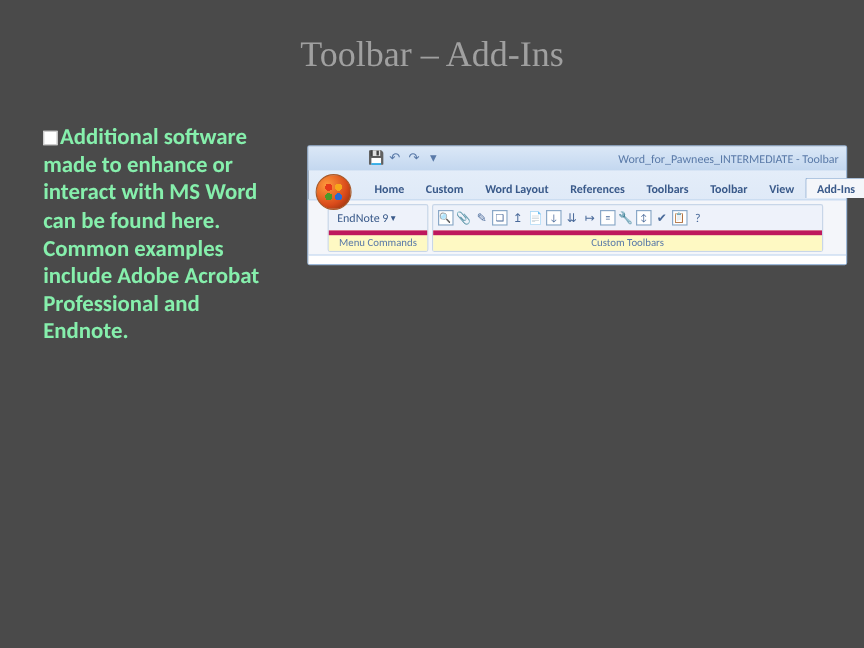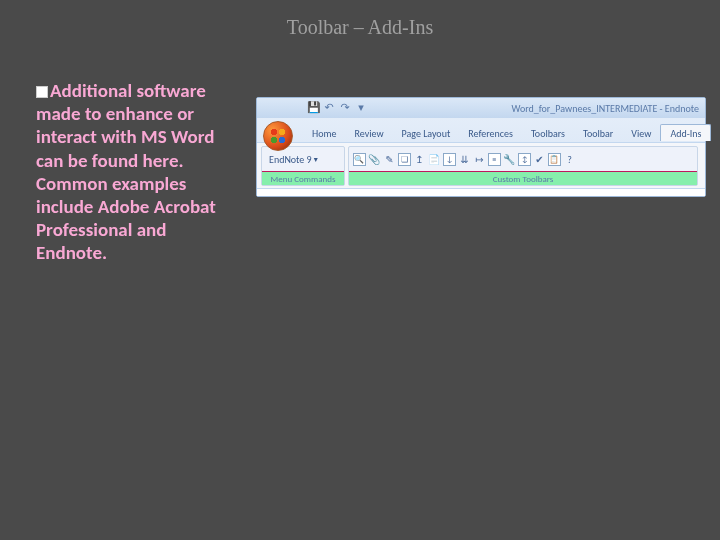--- a/index.html
+++ b/index.html
@@ -8,32 +8,32 @@
     height: 540px;
     background: #4a4a4a;
     font-family: Calibri, Arial, sans-serif;
     position: relative;
     overflow: hidden;
   }
   .slide-title {
     text-align: center;
     color: #a0a0a0;
     font-family: Georgia, 'Times New Roman', serif;
-    font-size: 20px;
+    font-size: 30px;
     font-weight: normal;
-    padding-top: 16px;
+    padding-top: 29px;
   }
   .content {
     display: flex;
     padding: 40px 36px 0 36px;
   }
   .left-col {
     width: 180px;
     flex-shrink: 0;
-    color: #f9a8d4;
+    color: #86efac;
     font-size: 19px;
     font-weight: bold;
     line-height: 1.22;
   }
   .bullet-square {
     display: inline-block;
     width: 12px;
     height: 12px;
     border: 1px solid #ccc;
     background: #fff;
@@ -78,20 +78,21 @@
     font-size: 11px;
     text-align: center;
     line-height: 12px;
   }
   .ribbon-row {
     display: flex;
     align-items: center;
     padding: 2px 0 0 0;
     height: 24px;
     position: relative;
+    font-weight: bold;
   }
   .office-btn {
     width: 30px; height: 30px;
     background: radial-gradient(circle at 30% 30%, #ff9a3c, #d94a1a 60%, #7a2a0a);
     border-radius: 50%;
     margin: 2px 6px 0 6px;
     border: 1px solid #a85a2a;
     position: relative;
     top: 4px;
     flex-shrink: 0;
@@ -132,21 +133,21 @@
   }
   .addins-tab {
     margin-left: auto;
     margin-right: 6px;
   }
   .ribbon-body {
     background: #f4f6fa;
     height: 46px;
     border-top: 1px solid #c3d7ef;
     display: flex;
-    padding: 3px 4px 2px;
+    padding: 3px 16px 2px;
   }
   .ribbon-group {
     border: 1px solid #c8d6e8;
     border-radius: 2px;
     display: flex;
     flex-direction: column;
     margin-right: 3px;
     background: #eef2fa;
   }
   .group-content {
@@ -154,22 +155,22 @@
     display: flex;
     align-items: center;
     padding: 0 4px;
     gap: 2px;
   }
   .group-label {
     font-size: 9px;
     color: #5a7aa8;
     text-align: center;
     padding: 1px 6px;
-    border-top: 1px solid #be185d;
-    background: #86efac;
+    border-top: 4px solid #be185d;
+    background: #fef9c3;
   }
   .endnote-chip {
     display: flex;
     align-items: center;
     gap: 2px;
     font-size: 10px;
     color: #3a5a8a;
     padding: 0 3px;
   }
   .tiny-icon {
@@ -205,29 +206,29 @@
   <div class="right-col">
     <div class="word-window">
 
       <div class="titlebar" style="position:relative;">
         <div class="qat">
           <span class="qat-icon">💾</span>
           <span class="qat-icon">↶</span>
           <span class="qat-icon">↷</span>
           <span class="qat-icon">▾</span>
         </div>
-        <span>Word_for_Pawnees_INTERMEDIATE - Endnote</span>
+        <span>Word_for_Pawnees_INTERMEDIATE - Toolbar</span>
       </div>
 
       <div class="ribbon-row">
         <div class="office-btn"></div>
         <div class="tabs">
           <div class="tab">Home</div>
-          <div class="tab">Review</div>
-          <div class="tab">Page Layout</div>
+          <div class="tab">Custom</div>
+          <div class="tab">Word Layout</div>
           <div class="tab">References</div>
           <div class="tab">Toolbars</div>
           <div class="tab">Toolbar</div>
           <div class="tab">View</div>
           <div class="tab active addins-tab">Add-Ins</div>
         </div>
       </div>
 
       <div class="ribbon-body">
         <div class="ribbon-group" style="width:84px;">

